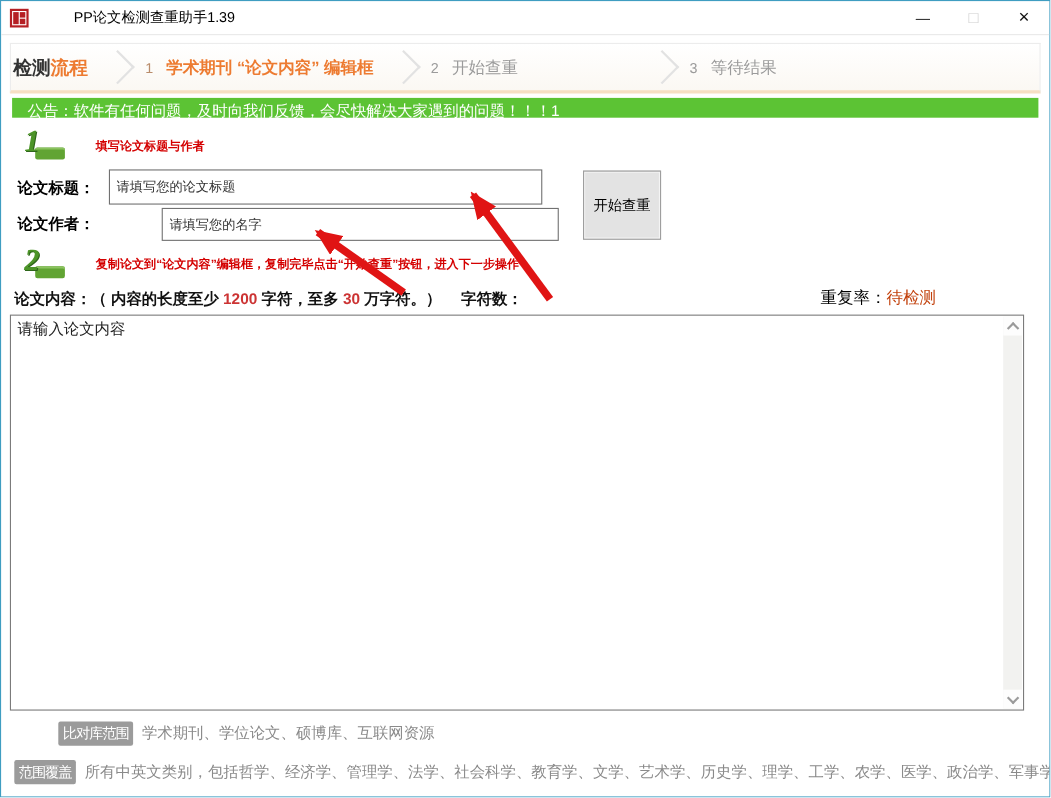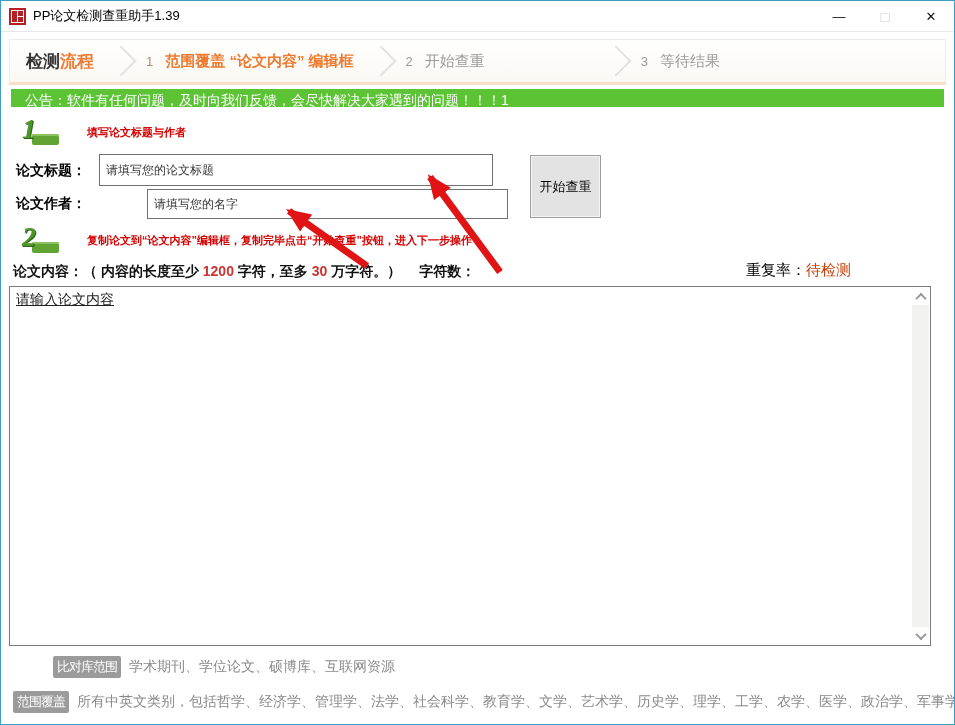--- a/index.html
+++ b/index.html
@@ -2,34 +2,34 @@
 <html><head>
 <meta charset="utf-8">
 <style>
   html,body{margin:0;padding:0;background:#fff;}
   .window{
     position:relative;width:955px;height:725px;box-sizing:border-box;
     border:1px solid #3F9DC1;background:#fff;overflow:hidden;
     font-family:"Liberation Sans","DejaVu Sans",sans-serif;color:#222;
   }
   
-  .titlebar{height:30px;display:flex;align-items:center;border-bottom:1px solid #E8E8E8;}
+  .titlebar{height:30px;display:flex;align-items:center;border-bottom:1px solid #E8E8E8;gap:34px;}
   .app-icon{width:17px;height:17px;box-sizing:border-box;border:2px solid #B51F24;margin-left:8px;
     padding:1px;display:grid;grid-template-columns:5px 1fr;grid-template-rows:1fr 1fr;gap:1px;background:#fff;}
   .app-icon i{background:#B51F24;display:block;}
   .app-icon i.l{grid-row:1/3;}
   .win-title{font-size:13px;margin-left:7px;color:#000;}
   .controls{margin-left:auto;display:flex;height:30px;}
   .ctrl{width:46px;height:30px;display:flex;align-items:center;justify-content:center;font-size:13px;color:#111;cursor:default;}
   .ctrl.max{color:#CFCFCF;font-size:15px;}
   
   .navbar{position:absolute;top:38px;left:8px;right:8px;height:46px;box-sizing:border-box;
     border:1px solid #ECECEC;border-bottom:3px solid #F6DFC4;
     background:linear-gradient(#FFFFFF,#FBF8F3);display:flex;align-items:center;}
-  .nav-title{font-size:17px;font-weight:bold;margin-left:16px;white-space:nowrap;}
+  .nav-title{font-size:17px;font-weight:bold;margin-left:2px;white-space:nowrap;}
   .nav-title .t1{color:#333;}
   .nav-title .t2{color:#ED7B31;}
   .chev{width:20px;height:20px;border-top:2px solid #E2E2E2;border-right:2px solid #E2E2E2;
     transform:rotate(45deg);margin:0 8px 0 16px;flex:none;}
   .chev.gap{margin-left:120px;}
   .step{display:flex;align-items:center;white-space:nowrap;}
   .step .num{font-size:13px;color:#9B9B9B;margin:0 12px 0 6px;}
   .step .lbl{font-size:15px;color:#9B9B9B;}
   .step.active .lbl{color:#ED7B31;font-weight:bold;}
   .step.active .num{color:#B98C6B;}
@@ -61,21 +61,21 @@
   
   .content-row{position:absolute;top:262px;left:12px;font-size:14px;font-weight:bold;color:#111;white-space:nowrap;}
   .content-row .red{color:#CC3333;}
   .content-row .cc{margin-left:18px;}
   .rate-row{position:absolute;top:260px;left:745px;font-size:15px;white-space:nowrap;}
   .rate-row .k{color:#000;}
   .rate-row .v{color:#c2410c;}
   
   .paper-box{position:absolute;top:285px;left:8px;width:922px;height:360px;box-sizing:border-box;
     border:1px solid #7B7B7B;background:#fff;}
-  .paper-text{position:absolute;top:4px;left:6px;font-size:14px;color:#222;text-decoration:underline;}
+  .paper-text{position:absolute;top:4px;left:6px;font-size:14px;color:#222;}
   .sbar{position:absolute;top:1px;bottom:1px;right:1px;width:17px;background:#F2F2F0;}
   .sbtn{position:absolute;left:0;width:17px;height:17px;background:#FDFDFD;display:flex;align-items:center;justify-content:center;}
   .sbtn.up{top:0;}
   .sbtn.down{bottom:0;}
   .chev-s{width:6px;height:6px;border-left:2px solid #9B9B9B;border-top:2px solid #9B9B9B;}
   .sbtn.up .chev-s{transform:rotate(45deg) translate(1px,1px);}
   .sbtn.down .chev-s{transform:rotate(225deg) translate(1px,1px);}
   
   .foot{position:absolute;left:12px;font-size:14px;color:#8A8A8A;display:flex;align-items:center;white-space:nowrap;}
   .foot1{top:655px;padding-left:40px;}
@@ -101,21 +101,21 @@
       <span class="ctrl max">□</span>
       <span class="ctrl">✕</span>
     </div>
   </div>
 
   <div class="navbar">
     <span class="nav-title"><span class="t1">检测</span><span class="t2">流程</span></span>
     <span class="chev"></span>
     <span class="step active">
       <span class="num">1</span>
-      <span class="lbl">范围覆盖 “论文内容” 编辑框</span>
+      <span class="lbl">学术期刊 “论文内容” 编辑框</span>
     </span>
     <span class="chev"></span>
     <span class="step">
       <span class="num">2</span>
       <span class="lbl">开始查重</span>
     </span>
     <span class="chev gap"></span>
     <span class="step">
       <span class="num">3</span>
       <span class="lbl">等待结果</span>

